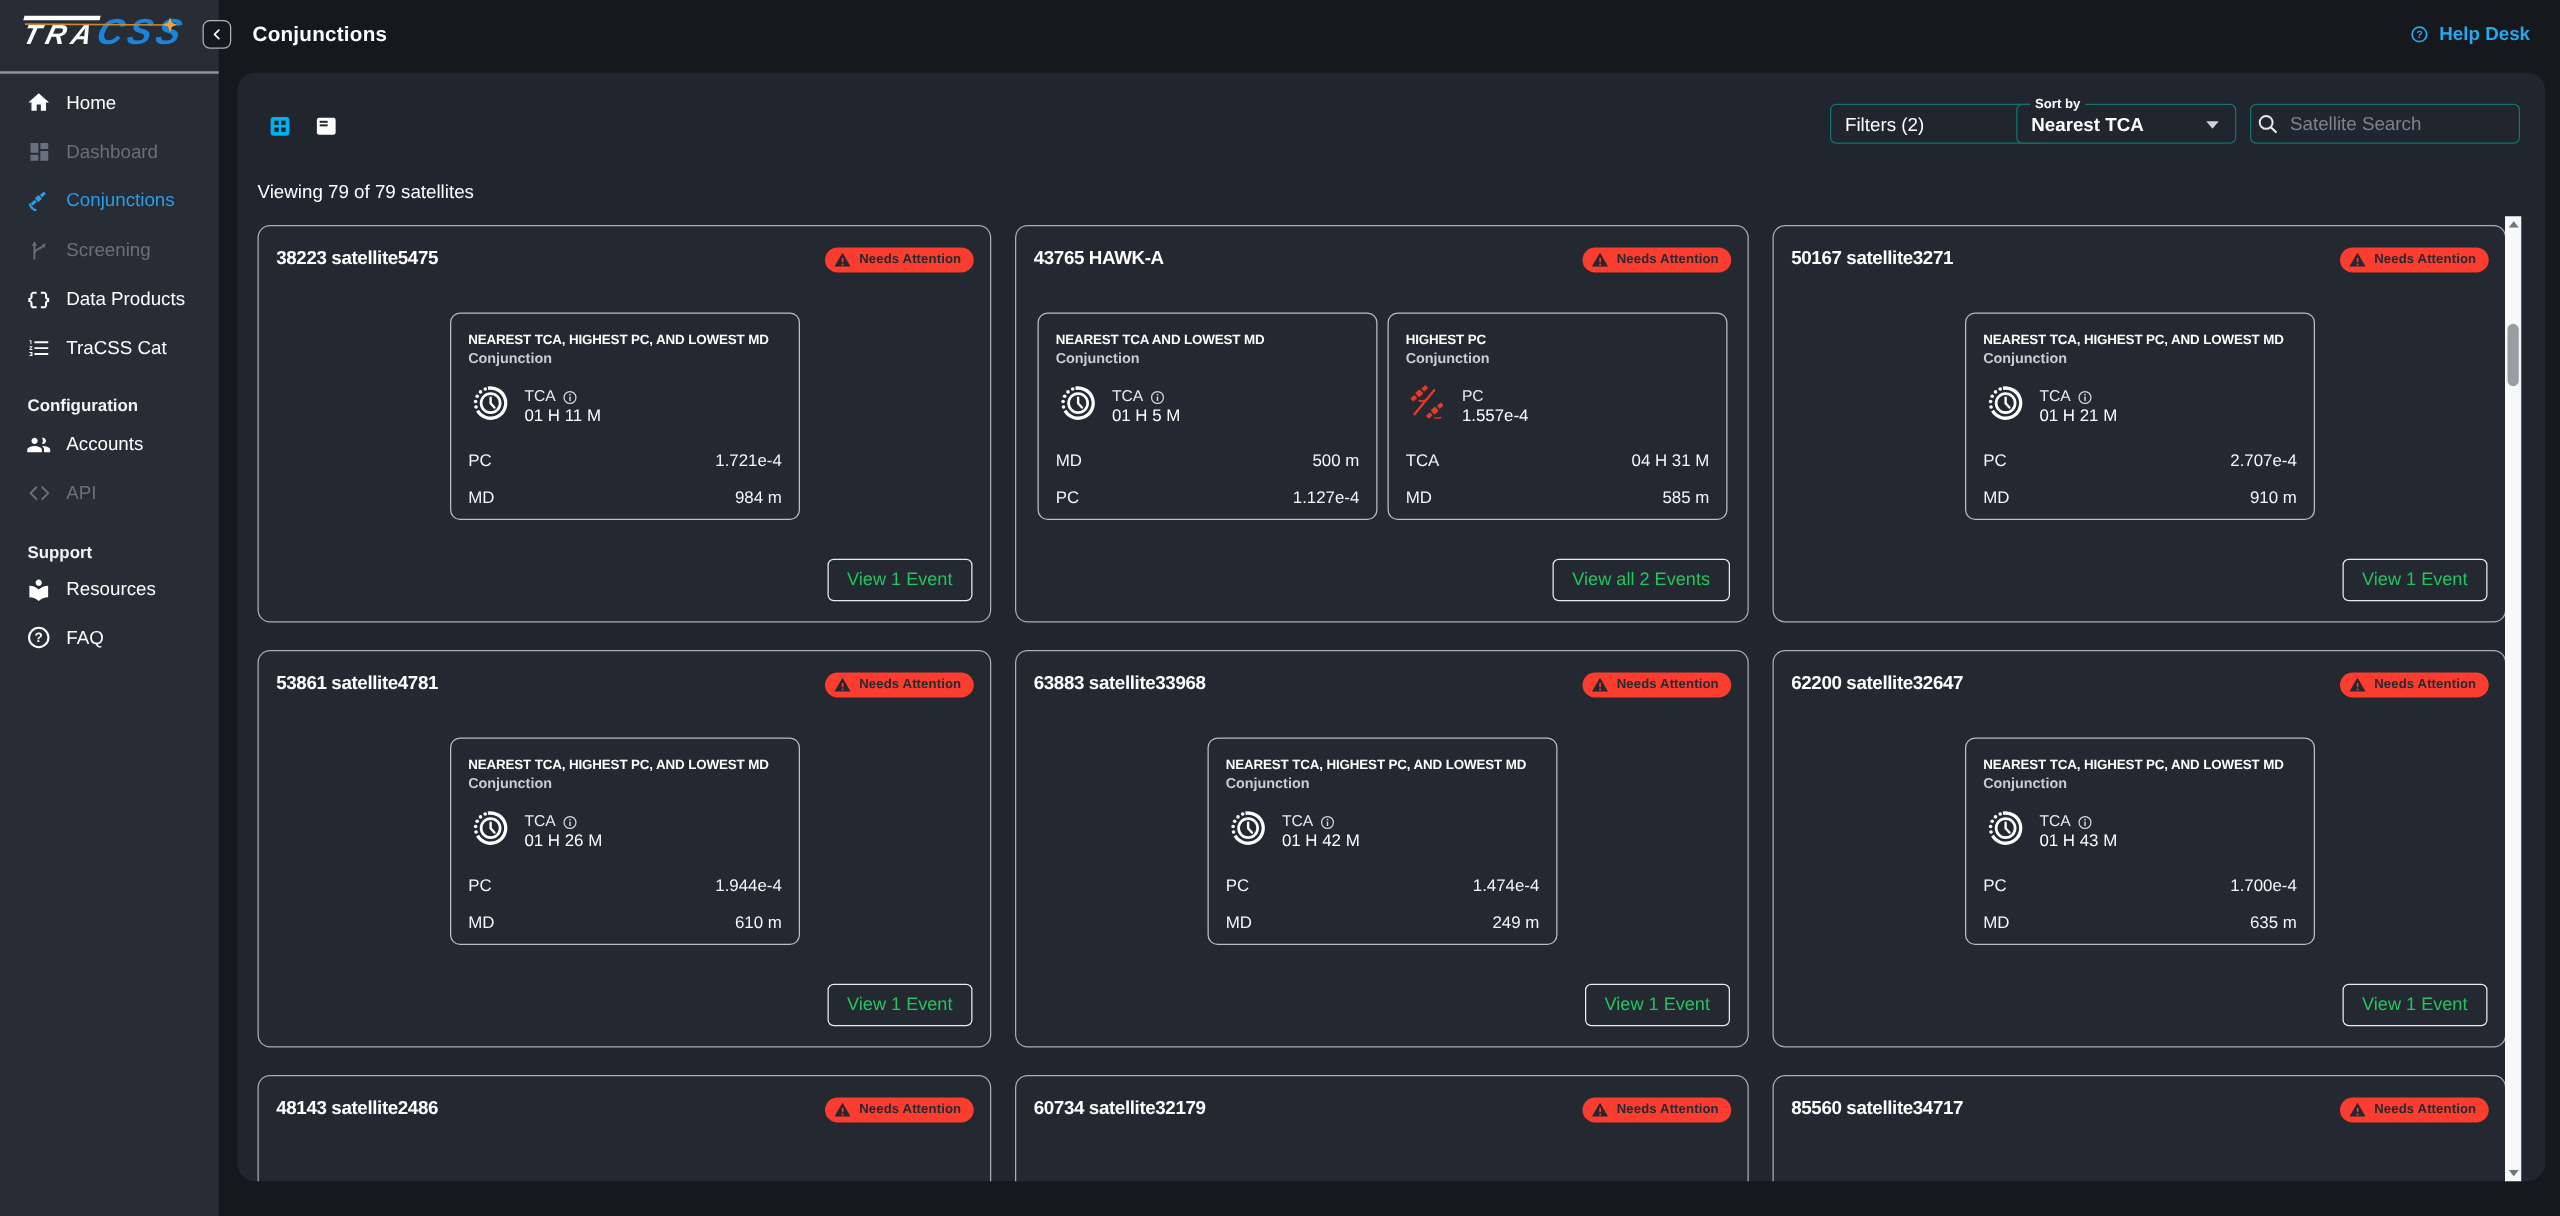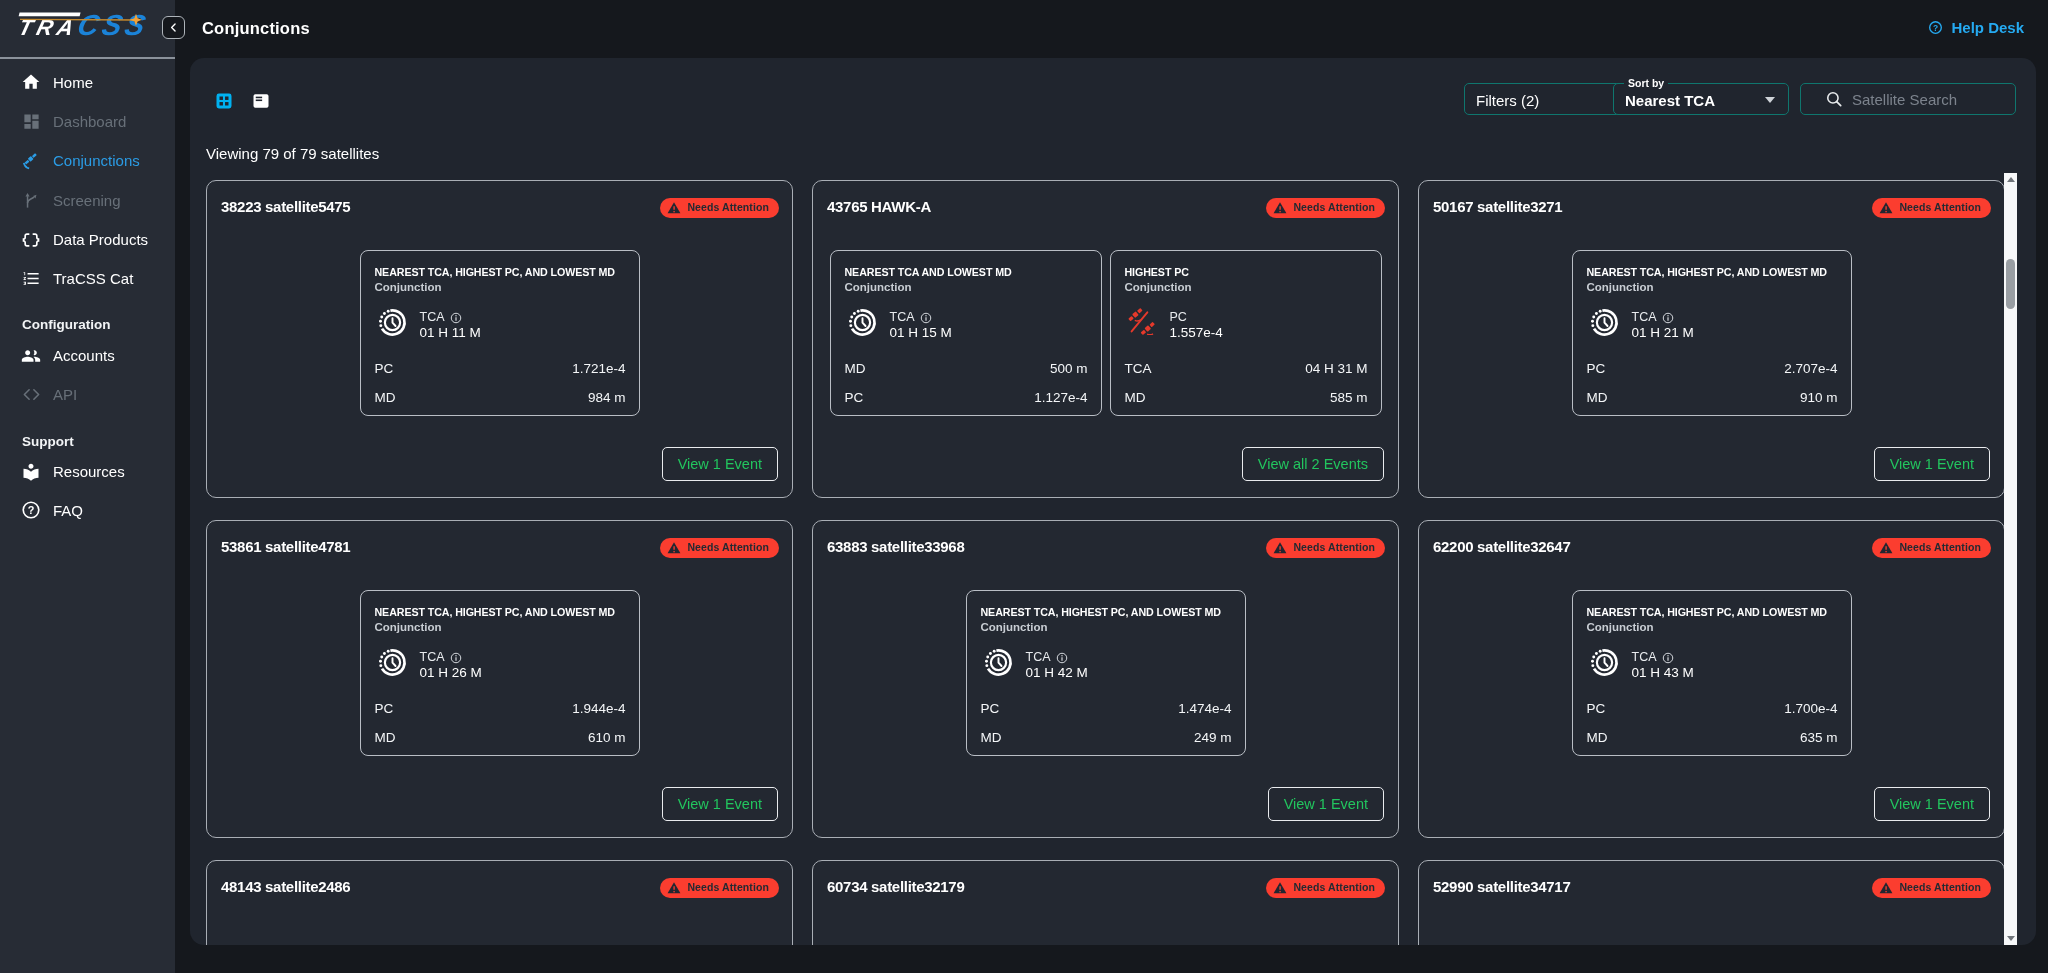--- a/index.html
+++ b/index.html
@@ -62,21 +62,21 @@
       </svg></div>
 <div class="obox" style="left:1274px;top:25px;width:175px">
       <div class="lab">Filters (2)</div>
       <div class="arr"></div>
     </div>
 <div class="obox" style="left:1423px;top:25px;width:176px">
       <div class="legend">Sort by</div>
       <div class="lab" style="font-weight:700">Nearest TCA</div>
       <div class="arr"></div>
     </div>
-<div class="obox" style="left:1610px;top:25px;width:216px;display:flex;align-items:center;padding-left:24px;gap:8px">
+<div class="obox" style="left:1610px;top:25px;width:216px;display:flex;align-items:center;padding-left:4px;gap:8px">
       <svg width="19" height="19" viewBox="0 0 24 24" style="">
         <circle cx="10" cy="10" r="6.5" fill="none" stroke="#e7eaec" stroke-width="2"></circle>
         <path d="m14.8 14.8 5 5" stroke="#e7eaec" stroke-width="2.2" stroke-linecap="round"></path>
       </svg>
       <span style="color:#7c838d;font-size:15px">Satellite Search</span>
     </div>
 <div id="viewing">Viewing 79 of 79 satellites</div>
 
 <div class="card" style="left:16px;top:122px">
       <div class="ct">38223 satellite5475</div>
@@ -156,21 +156,21 @@
               </g>
             </svg></div>
           <div class="ilab">
             <span>TCA</span>
             <svg width="12" height="12" viewBox="0 0 24 24" style="position:relative;top:0.5px">
               <circle cx="12" cy="12" r="9.5" fill="none" stroke="#d4d8dd" stroke-width="2"></circle>
               <rect x="10.8" y="10.5" width="2.4" height="7" fill="#d4d8dd"></rect>
               <rect x="10.8" y="6.2" width="2.4" height="2.5" fill="#d4d8dd"></rect>
             </svg>
           </div>
-          <div class="ival">01 H 15 M</div>
+          <div class="ival">01 H 5 M</div>
           <div class="drow" style="top:109.5px">
             <span>MD</span>
             <span>500 m</span>
           </div>
           <div class="drow" style="top:139px">
             <span>PC</span>
             <span>1.127e-4</span>
           </div>
         </div>
         <div class="icard">
@@ -425,21 +425,21 @@
         <svg width="14" height="14" viewBox="0 0 24 24" style="">
           <path fill="#222731" d="M1 21h22L12 2z"></path>
           <rect x="11" y="9" width="2.3" height="6" fill="#fb3d2f"></rect>
           <rect x="11" y="17" width="2.3" height="2.4" fill="#fb3d2f"></rect>
         </svg>
         <span>Needs Attention</span>
       </div>
       <div class="inner"></div>
     </div>
     <div class="card" style="left:1228px;top:802px">
-      <div class="ct">52990 satellite34717</div>
+      <div class="ct">85560 satellite34717</div>
       <div class="badge">
         <svg width="14" height="14" viewBox="0 0 24 24" style="">
           <path fill="#222731" d="M1 21h22L12 2z"></path>
           <rect x="11" y="9" width="2.3" height="6" fill="#fb3d2f"></rect>
           <rect x="11" y="17" width="2.3" height="2.4" fill="#fb3d2f"></rect>
         </svg>
         <span>Needs Attention</span>
       </div>
       <div class="inner"></div>
     </div>

